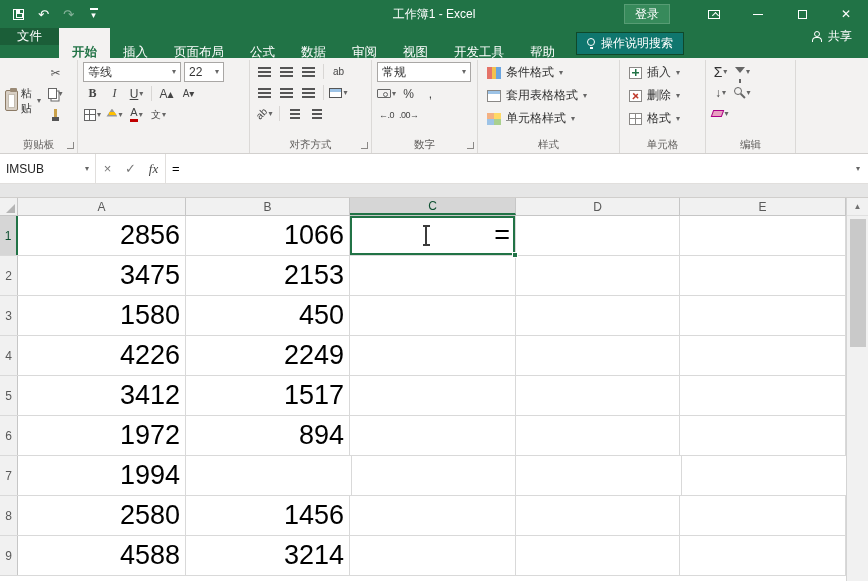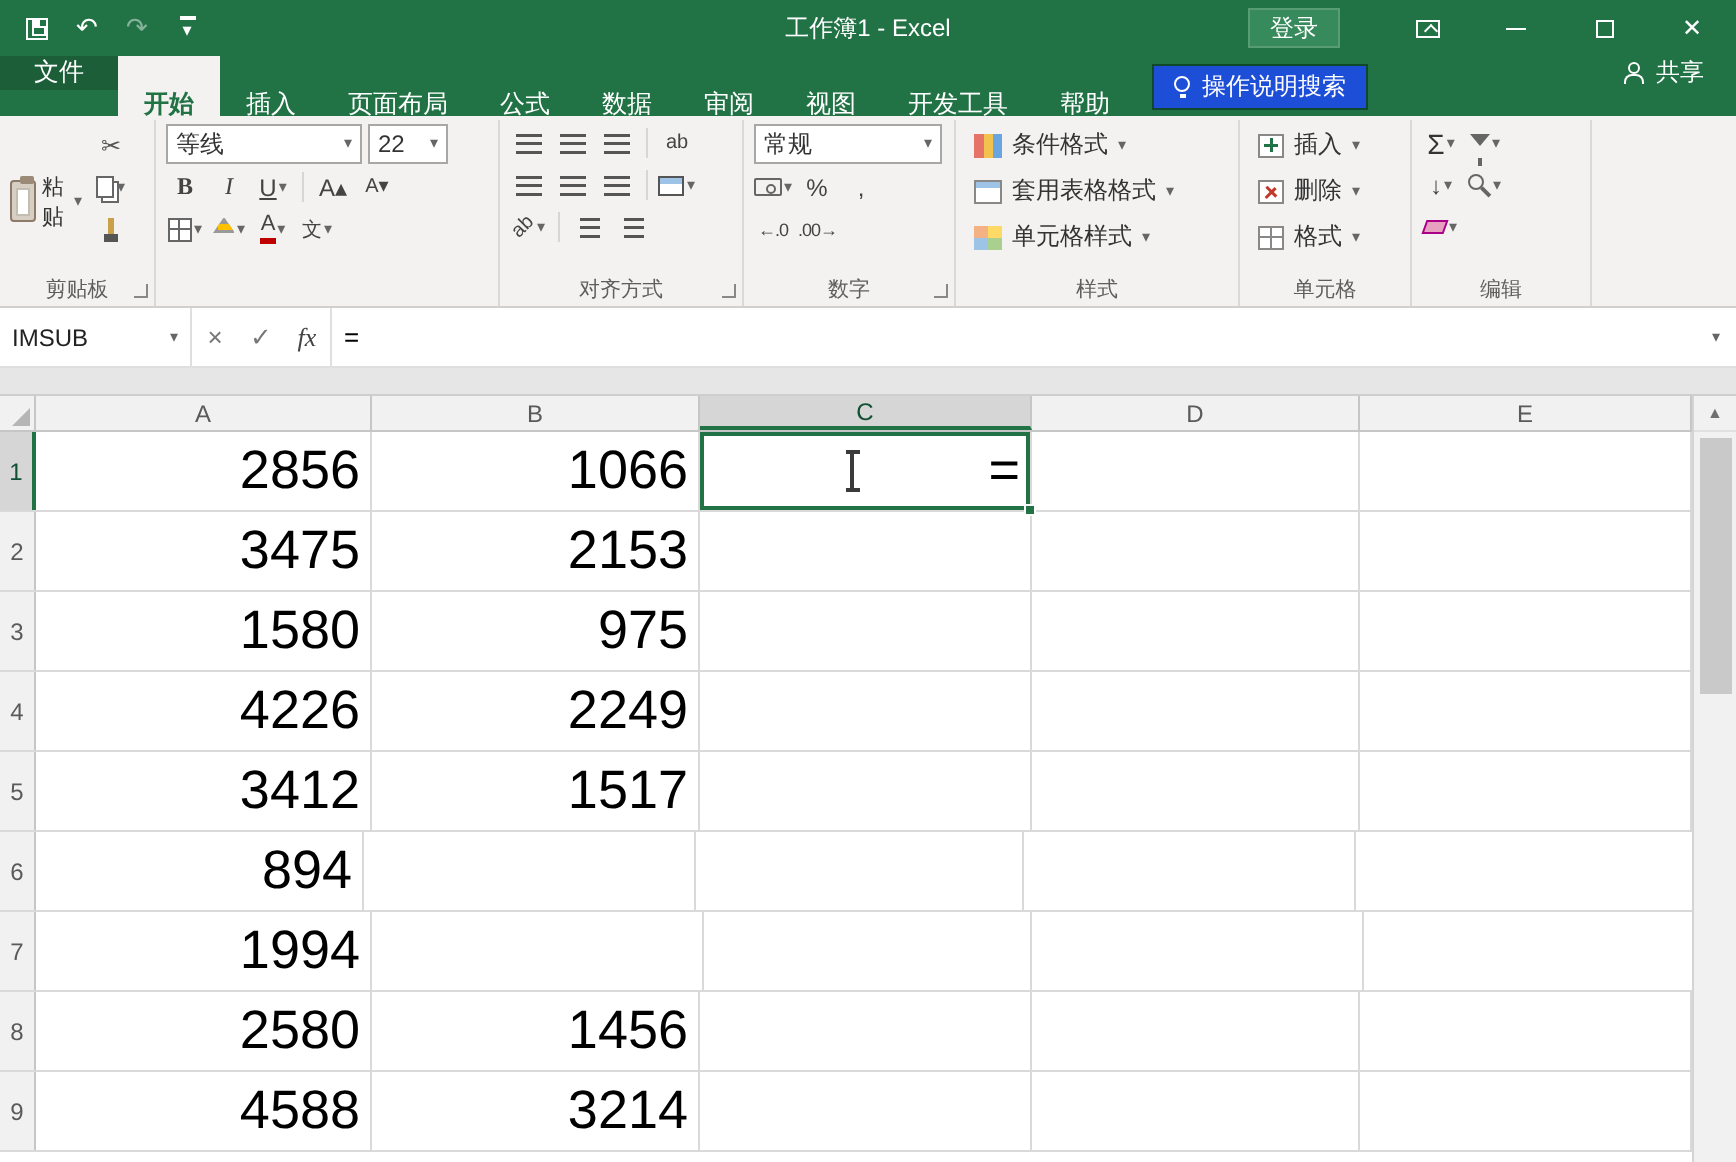--- a/index.html
+++ b/index.html
@@ -24,21 +24,21 @@
 .rdo-icon{width:12px;height:9px;border:1px solid #fff;position:relative;display:inline-block}
 .rdo-icon::after{content:"";position:absolute;left:3.5px;top:2.5px;width:4px;height:4px;border-left:1px solid #fff;border-top:1px solid #fff;transform:rotate(45deg)}
 .min-icon{width:10px;height:1px;background:#fff;display:inline-block}
 .max-icon{width:9px;height:9px;border:1px solid #fff;display:inline-block}
 
 
 .tabrow{flex:0 0 30px;height:30px;background:#217346;display:flex;align-items:flex-start;color:#fff}
 .tab{padding:16px 13px;display:flex;align-items:center;font-size:12.5px;white-space:nowrap}
 .file-tab{background:#1b5e38;padding:0 17px}
 .tab.active{background:#f3f2f1;color:#217346;font-weight:700}
-.tellme{display:flex;align-items:center;gap:6px;margin-left:8px;align-self:center;height:23px;padding:0 10px;border:1px solid #0f482a;background:#1d4ed8;font-size:12px;white-space:nowrap}
+.tellme{display:flex;align-items:center;gap:6px;margin-left:8px;align-self:center;height:23px;padding:0 10px;border:1px solid #0f482a;background:#0f766e;font-size:12px;white-space:nowrap}
 .bulb-icon{width:8px;height:8px;border:1px solid #fff;border-radius:50%;position:relative;display:inline-block;margin-top:-3px}
 .bulb-icon::after{content:"";position:absolute;left:2px;top:8px;width:3px;height:2px;background:#fff}
 .share{margin-left:auto;display:flex;align-items:center;gap:6px;padding-right:16px;font-size:12px;white-space:nowrap}
 .person-icon{width:11px;height:11px;position:relative;display:inline-block}
 .person-icon::before{content:"";position:absolute;top:0;left:3px;width:4px;height:4px;border:1px solid #fff;border-radius:50%}
 .person-icon::after{content:"";position:absolute;bottom:0;left:1px;width:8px;height:4px;border:1px solid #fff;border-bottom:none;border-radius:4px 4px 0 0}
 
 
 .ribbon{flex:0 0 96px;height:96px;background:#f3f2f1;border-bottom:1px solid #d2d0ce;display:flex;padding-top:2px}
 .group{display:flex;flex-direction:column;border-right:1px solid #dbd9d7;padding:2px 5px 0;position:relative}
@@ -525,21 +525,21 @@
             <div class="cell col-E">
               <span class="cell-text"></span>
             </div>
           </div>
           <div class="grow">
             <div class="rowhdr">3</div>
             <div class="cell col-A">
               <span class="cell-text">1580</span>
             </div>
             <div class="cell col-B">
-              <span class="cell-text">975</span>
+              <span class="cell-text">450</span>
             </div>
             <div class="cell col-C">
               <span class="cell-text"></span>
             </div>
             <div class="cell col-D">
               <span class="cell-text"></span>
             </div>
             <div class="cell col-E">
               <span class="cell-text"></span>
             </div>
@@ -575,20 +575,23 @@
             </div>
             <div class="cell col-D">
               <span class="cell-text"></span>
             </div>
             <div class="cell col-E">
               <span class="cell-text"></span>
             </div>
           </div>
           <div class="grow">
             <div class="rowhdr">6</div>
+            <div class="cell col-A">
+              <span class="cell-text">1972</span>
+            </div>
             <div class="cell col-B">
               <span class="cell-text">894</span>
             </div>
             <div class="cell col-C">
               <span class="cell-text"></span>
             </div>
             <div class="cell col-D">
               <span class="cell-text"></span>
             </div>
             <div class="cell col-E">

